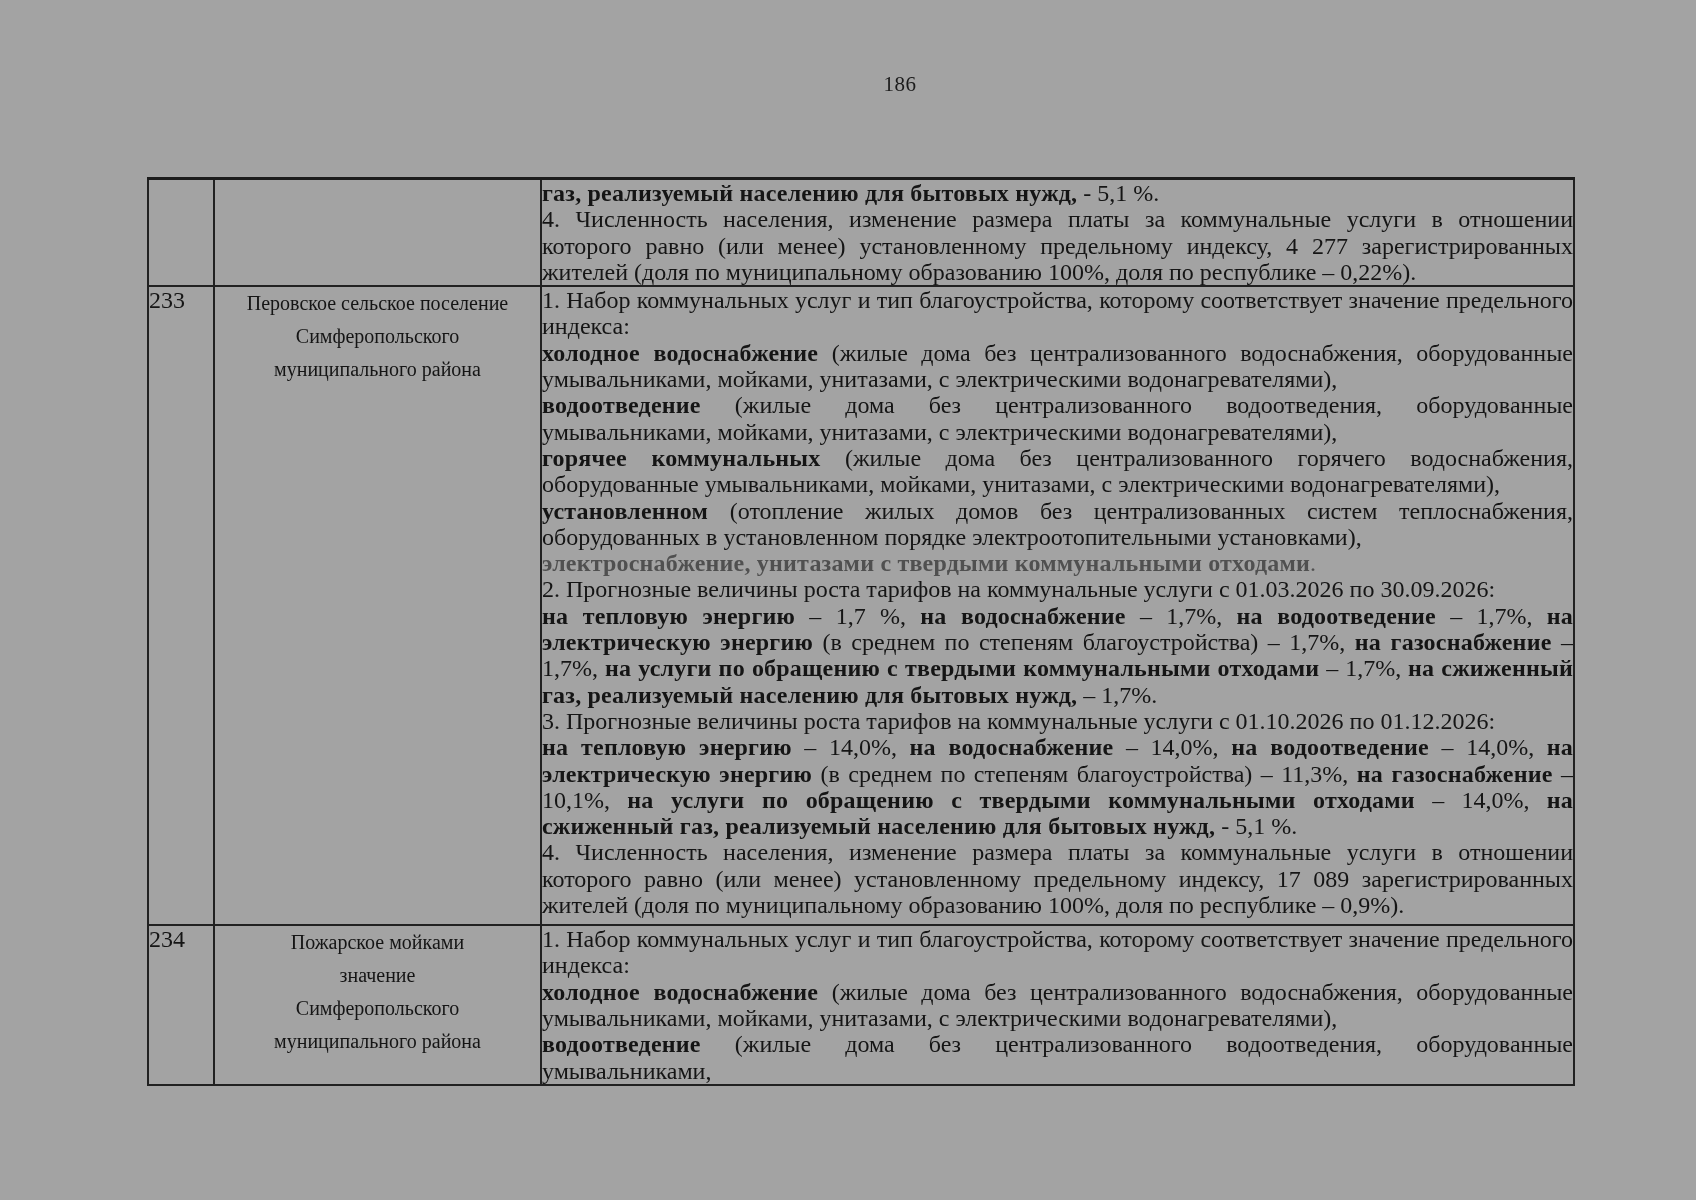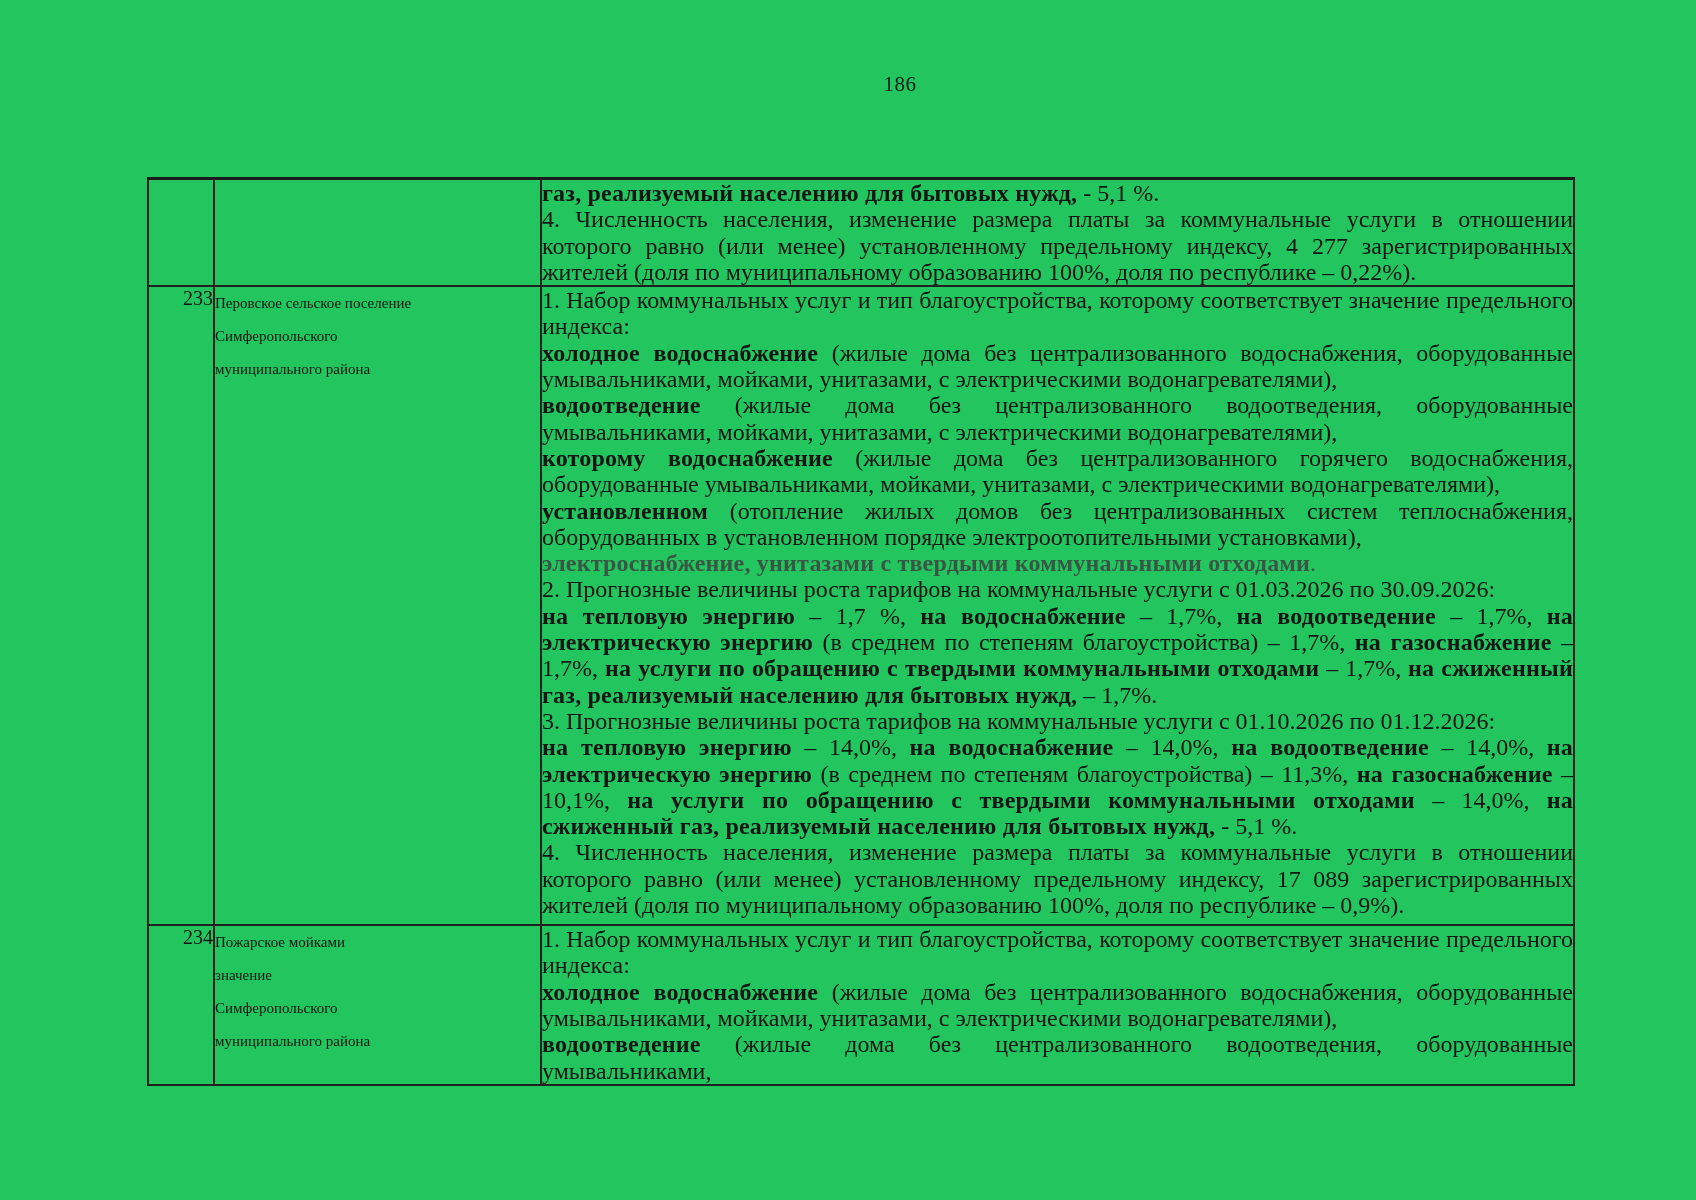--- a/index.html
+++ b/index.html
@@ -4,21 +4,21 @@
 <style>
   html, body {
     margin: 0;
     padding: 0;
     background: #ffffff;
   }
   .page {
     position: relative;
     width: 1696px;
     height: 1200px;
-    background: #22c55e;
+    background: #a3a3a3;
     font-family: "Liberation Serif", serif;
     color: #151515;
     overflow: hidden;
   }
   .page-number {
     position: absolute;
     top: 72px;
     left: 900px;
     transform: translateX(-50%);
     font-size: 21px;
@@ -38,26 +38,27 @@
     border: 2px solid #212121;
     vertical-align: top;
     box-sizing: border-box;
     overflow: hidden;
     padding: 0;
   }
   tr.r0 td { height: 106px; }
   tr.r1 td { height: 639px; }
   tr.r2 td { height: 131px; }
   td.cell-num {
-    text-align: right;
-    font-size: 20px;
+    text-align: left;
+    font-size: 24px;
     padding-top: 5px;
   }
   td.cell-name {
-    font-size: 15px;
+    text-align: center;
+    font-size: 20px;
     line-height: 33px;
     padding: 3px 6px 0 6px;
   }
   td.cell-detail {
     font-size: 24px;
     line-height: 26.3px;
     padding: 2px 9px 0 9px;
   }
   .para {
     text-align: justify;
@@ -103,21 +104,21 @@
           <td class="cell-num">233</td>
           <td class="cell-name">
             <div class="name-line">Перовское сельское поселение</div>
             <div class="name-line">Симферопольского</div>
             <div class="name-line">муниципального района</div>
           </td>
           <td class="cell-detail">
             <div class="para"><span>1. Набор коммунальных услуг и тип благоустройства, которому соответствует значение предельного индекса:</span></div>
             <div class="para"><b>холодное водоснабжение</b><span> (жилые дома без централизованного водоснабжения, оборудованные умывальниками, мойками, унитазами, с электрическими водонагревателями),</span></div>
             <div class="para"><b>водоотведение</b><span> (жилые дома без централизованного водоотведения, оборудованные умывальниками, мойками, унитазами, с электрическими водонагревателями),</span></div>
-            <div class="para"><b>которому водоснабжение</b><span> (жилые дома без централизованного горячего водоснабжения, оборудованные умывальниками, мойками, унитазами, с электрическими водонагревателями),</span></div>
+            <div class="para"><b>горячее коммунальных</b><span> (жилые дома без централизованного горячего водоснабжения, оборудованные умывальниками, мойками, унитазами, с электрическими водонагревателями),</span></div>
             <div class="para"><b>установленном</b><span> (отопление жилых домов без централизованных систем теплоснабжения, оборудованных в установленном порядке электроотопительными установками),</span></div>
             <div class="para"><b class="degraded">электроснабжение, унитазами с твердыми коммунальными отходами</b><span class="degraded">.</span></div>
             <div class="para"><span>2. Прогнозные величины роста тарифов на коммунальные услуги с 01.03.2026 по 30.09.2026:</span></div>
             <div class="para"><b>на тепловую энергию</b><span> – 1,7 %, </span><b>на водоснабжение</b><span> – 1,7%, </span><b>на водоотведение</b><span> – 1,7%, </span><b>на электрическую энергию</b><span> (в среднем по степеням благоустройства) – 1,7%, </span><b>на газоснабжение</b><span> – 1,7%, </span><b>на услуги по обращению с твердыми коммунальными отходами</b><span> – 1,7%, </span><b>на сжиженный газ, реализуемый населению для бытовых нужд,</b><span> – 1,7%.</span></div>
             <div class="para"><span>3. Прогнозные величины роста тарифов на коммунальные услуги с 01.10.2026 по 01.12.2026:</span></div>
             <div class="para"><b>на тепловую энергию</b><span> – 14,0%, </span><b>на водоснабжение</b><span> – 14,0%, </span><b>на водоотведение</b><span> – 14,0%, </span><b>на электрическую энергию</b><span> (в среднем по степеням благоустройства) – 11,3%, </span><b>на газоснабжение</b><span> – 10,1%, </span><b>на услуги по обращению с твердыми коммунальными отходами</b><span> – 14,0%, </span><b>на сжиженный газ, реализуемый населению для бытовых нужд,</b><span> - 5,1 %.</span></div>
             <div class="para"><span>4. Численность населения, изменение размера платы за коммунальные услуги в отношении которого равно (или менее) установленному предельному индексу, 17 089 зарегистрированных жителей (доля по муниципальному образованию 100%, доля по республике – 0,9%).</span></div>
           </td>
         </tr>
         <tr class="r2">

